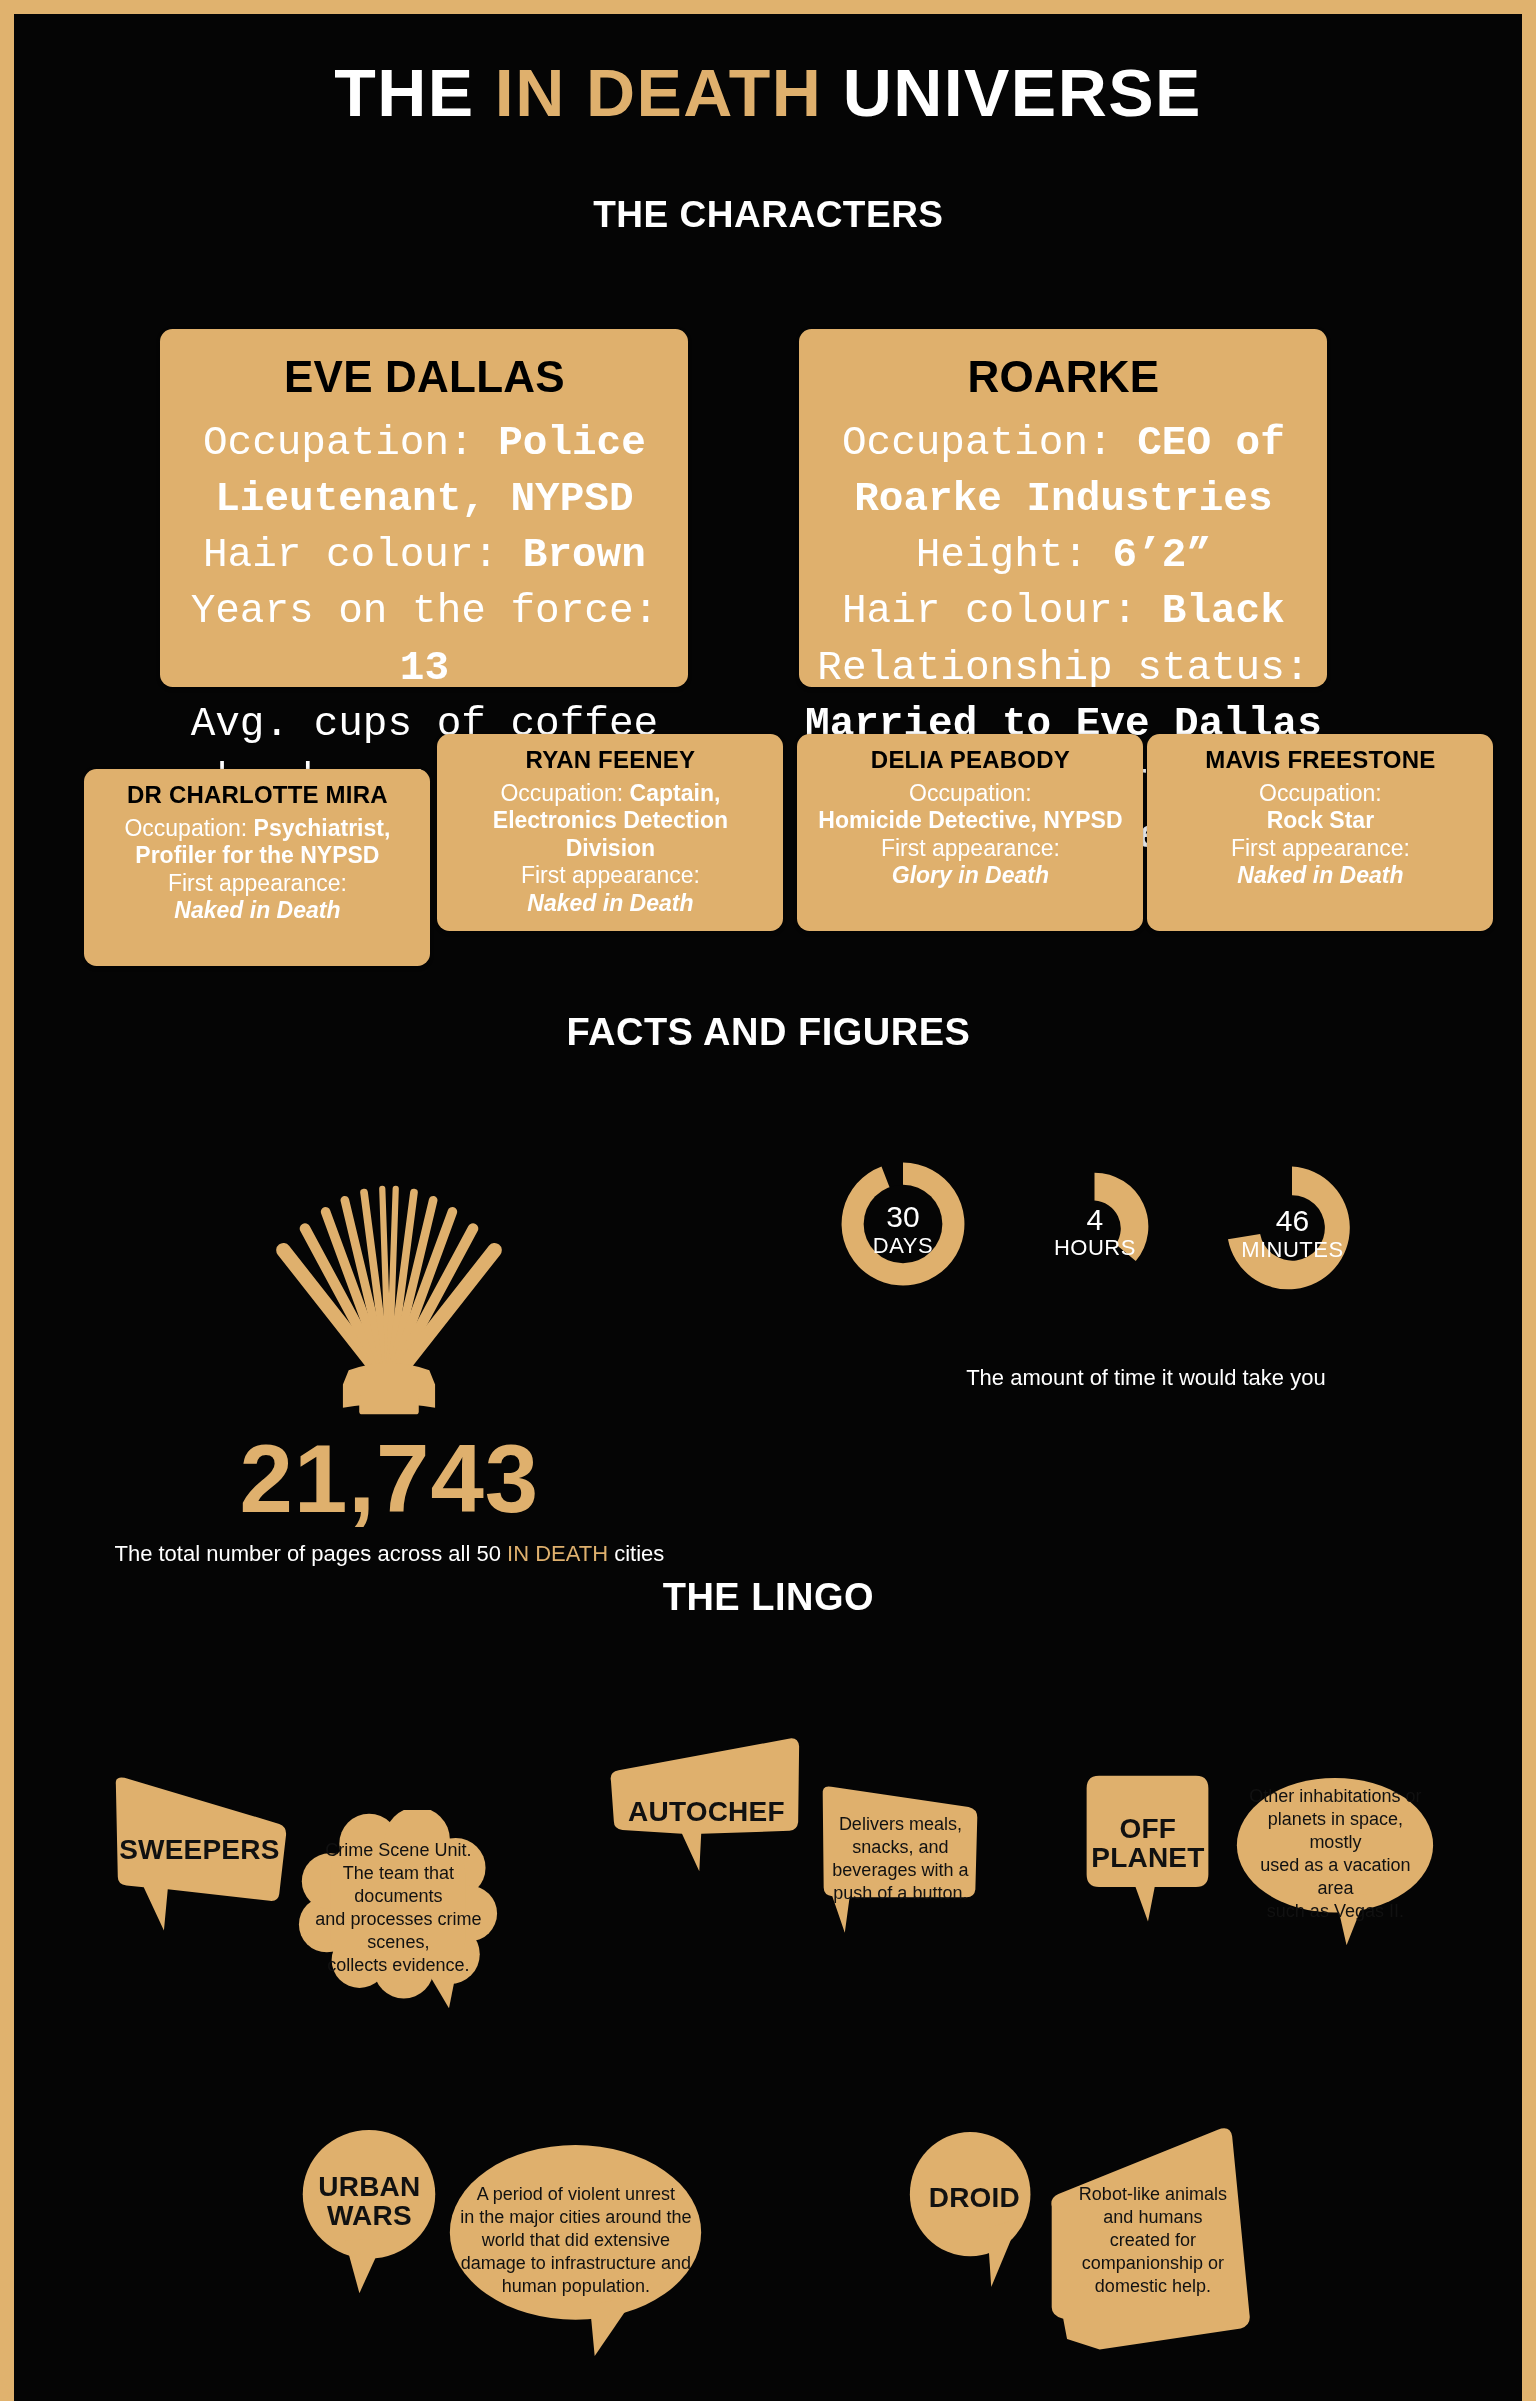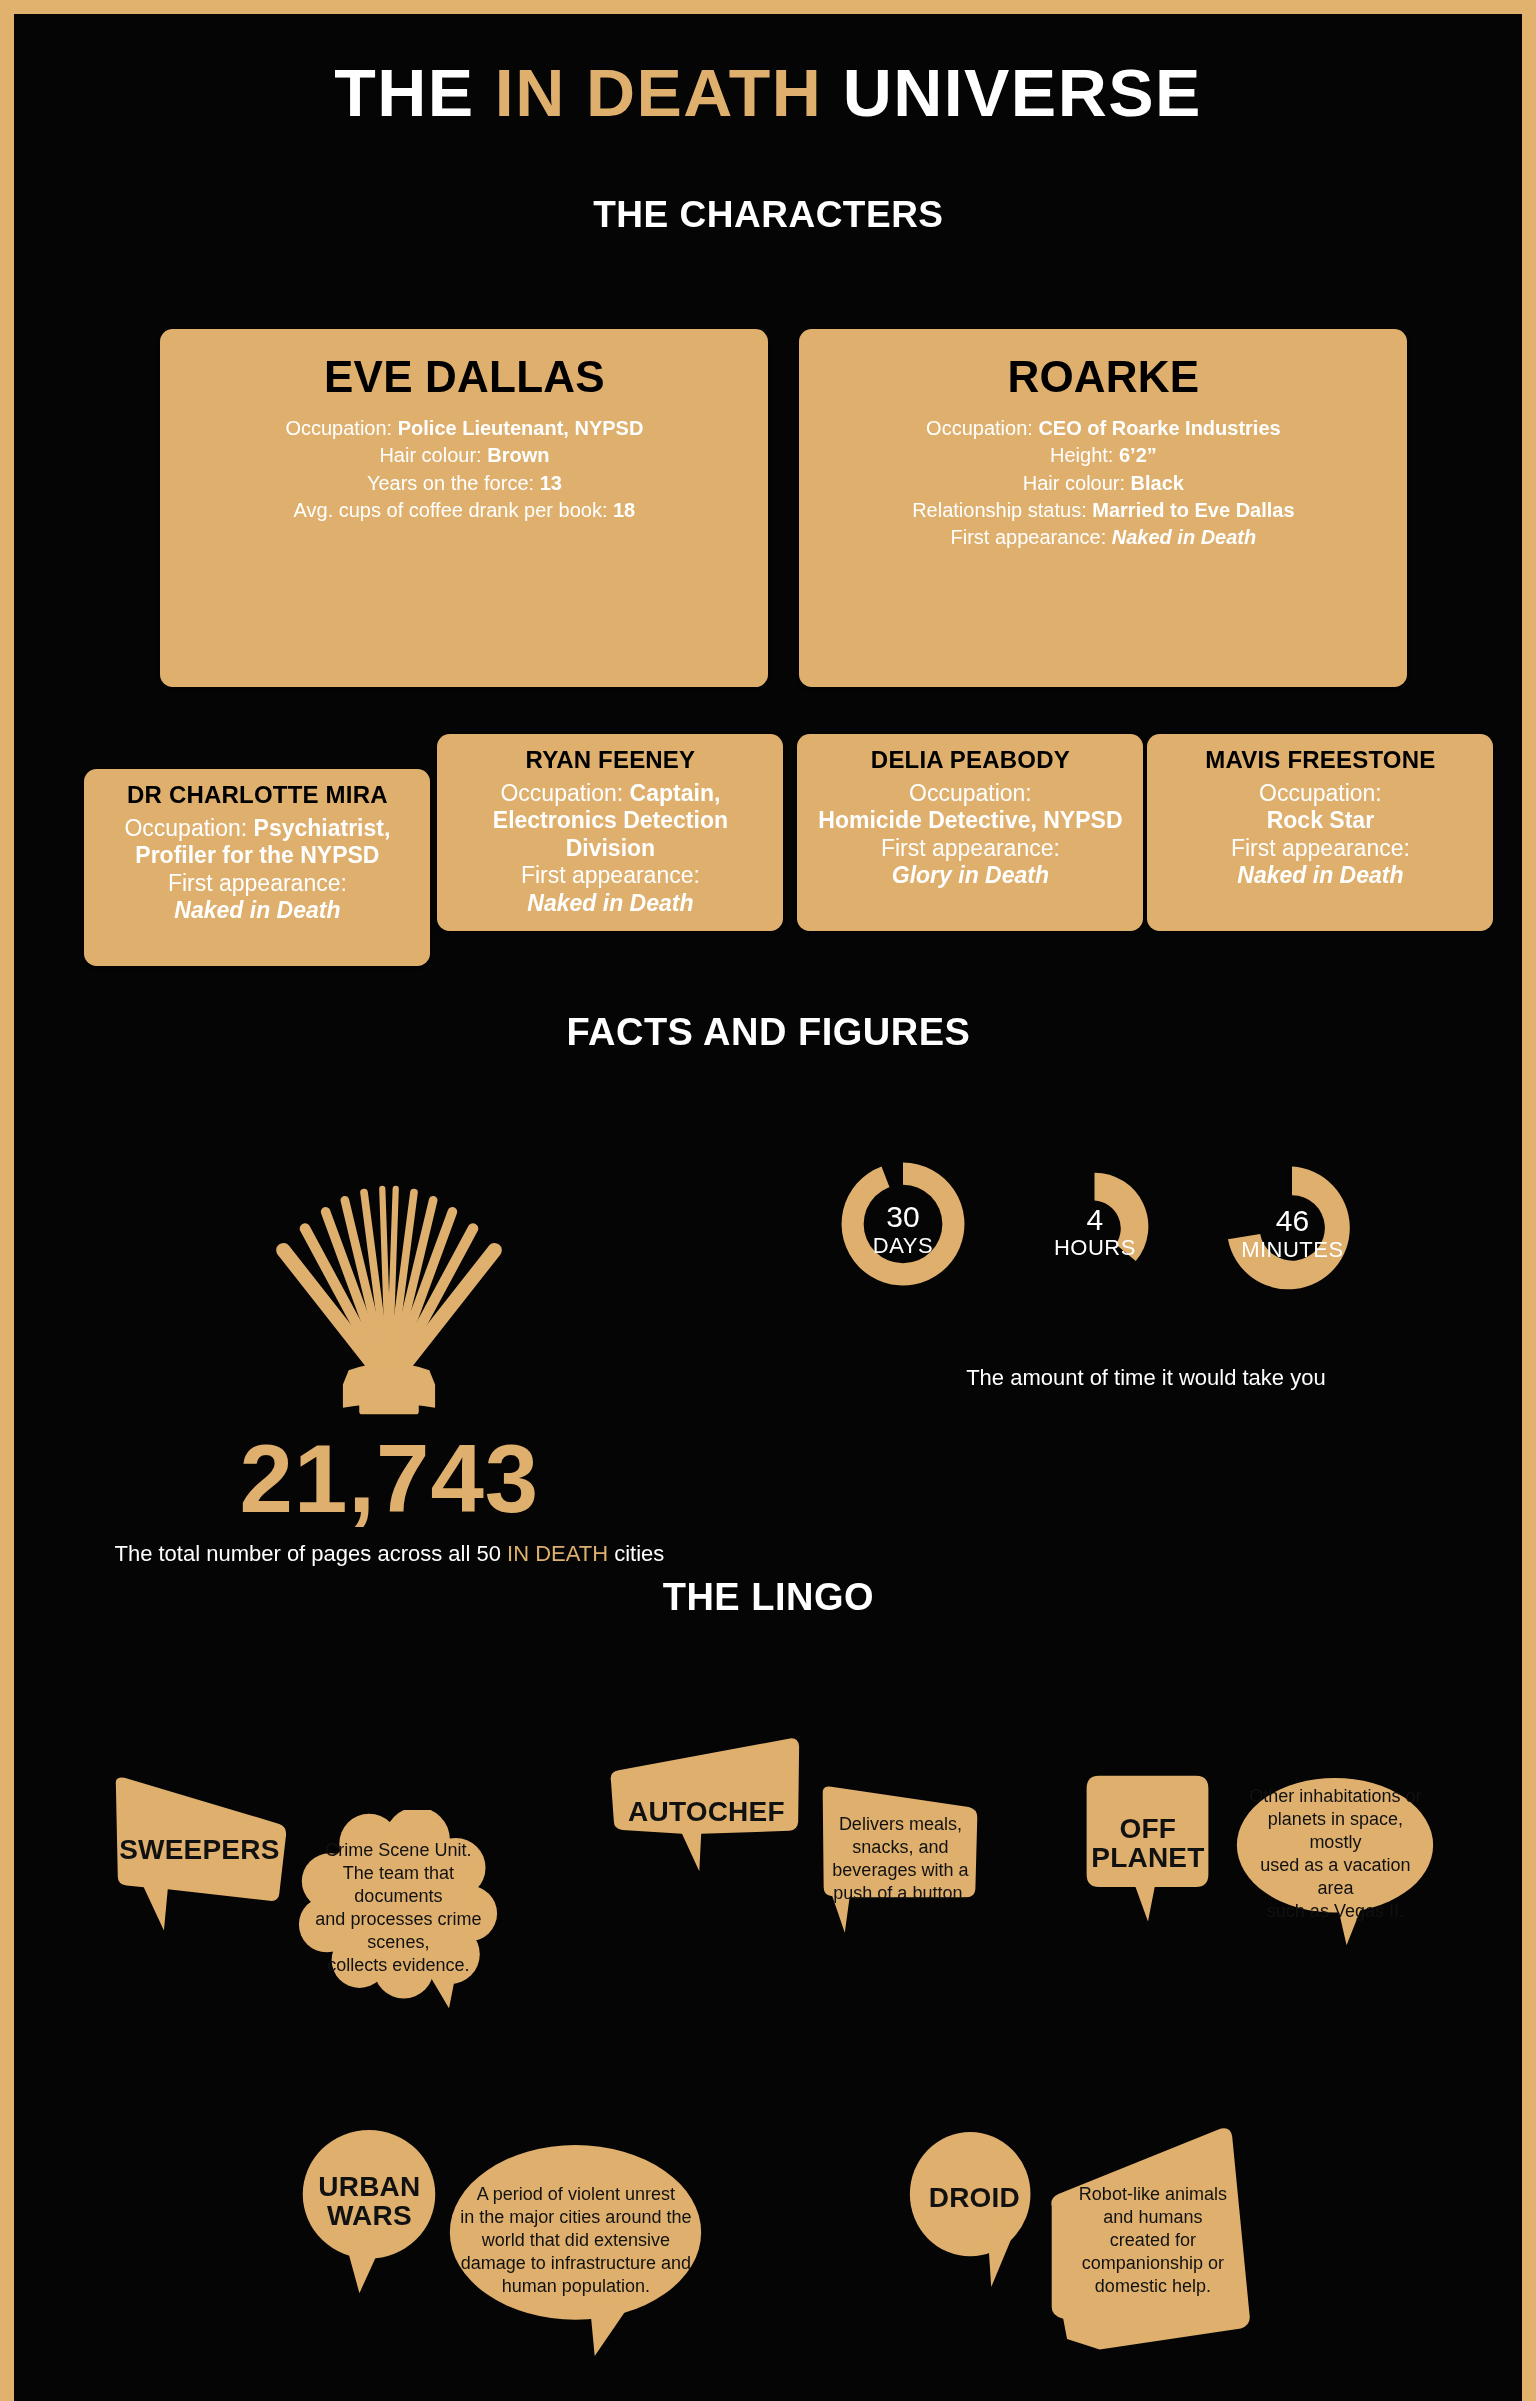--- a/index.html
+++ b/index.html
@@ -71,23 +71,23 @@
   }
   .card .crow {
     font-family: "Liberation Sans Narrow", "Liberation Sans", sans-serif;
     font-weight: 400;
     color: #ffffff;
   }
   .card .crow b { font-weight: bold; }
   .card .crow i { font-style: italic; font-weight: bold; }
 
   
-  .card.big { width: 608px; height: 358px; padding-top: 23px; }
+  .card.big { width: 528px; height: 358px; padding-top: 23px; }
   .card.big .cname { font-size: 44px; margin-bottom: 12.5px; }
-  .card.big .crow { font-size: 20px; line-height: 1.37; }
+  .card.big .crow { font-size: 41px; line-height: 1.37; font-family: Liberation Mono, monospace; }
   #card-eve   { left: 146px;  top: 315px; }
   #card-roarke{ left: 785px; top: 315px; }
 
   
   .card.small { width: 346px; height: 197px; padding: 11.5px 8.6px 0 8.6px; }
   .card.small .cname { font-size: 24px; margin-bottom: 5.8px; }
   .card.small .crow { font-size: 23px; line-height: 1.2; }
   #card-mira     { left: 70px;  top: 755px; }
   #card-feeney   { left: 423px;  top: 720px; }
   #card-peabody  { left: 783px; top: 720px; }

